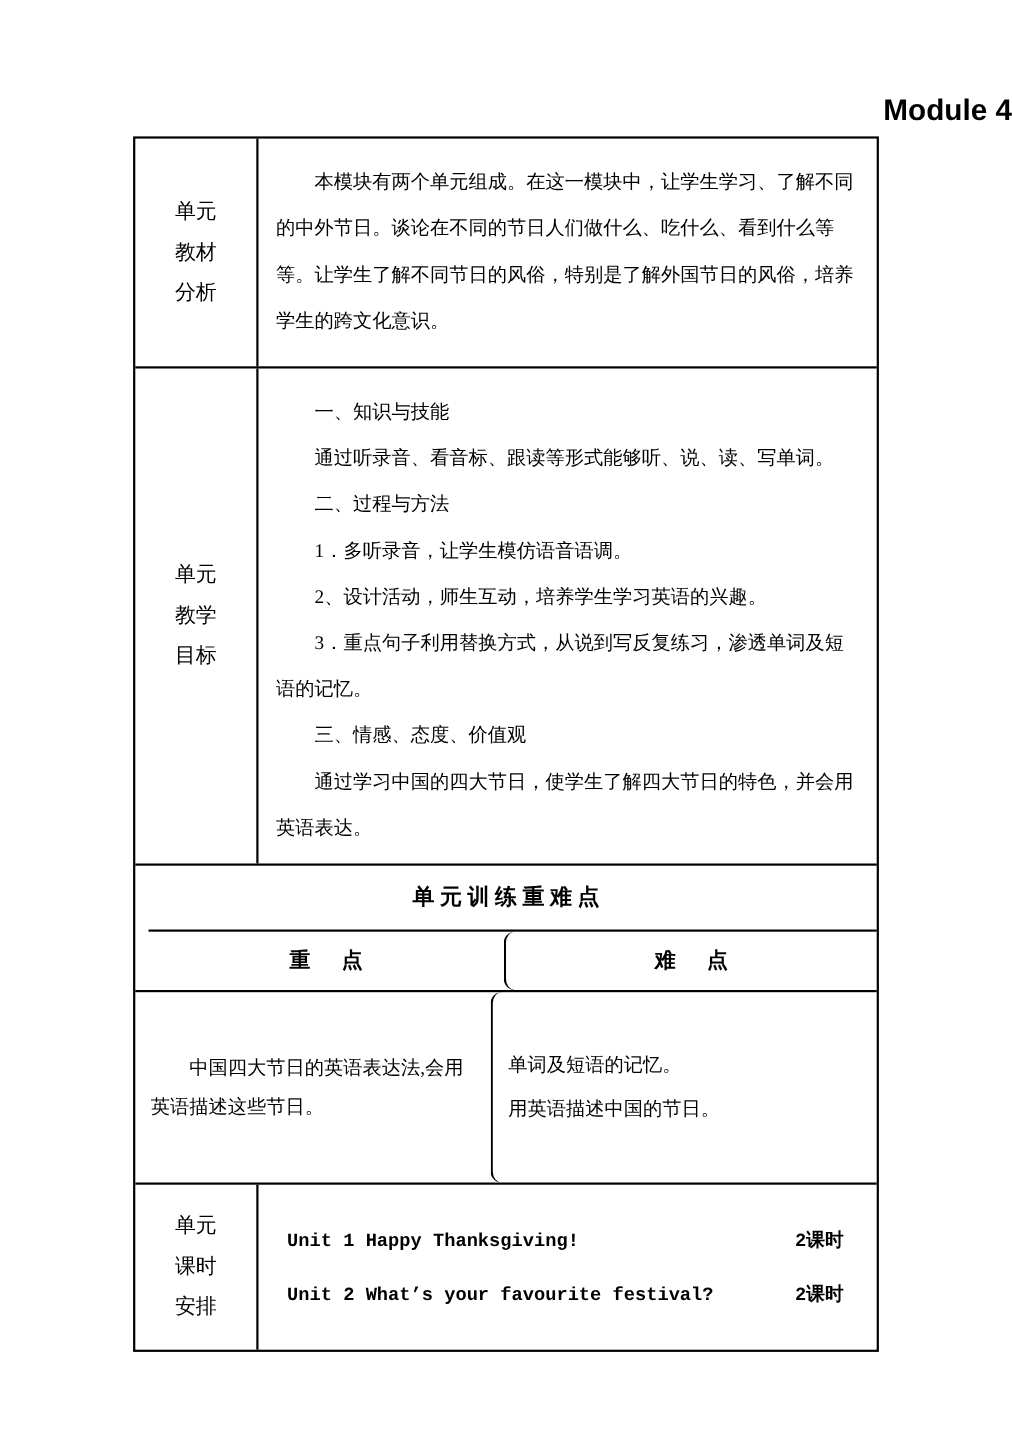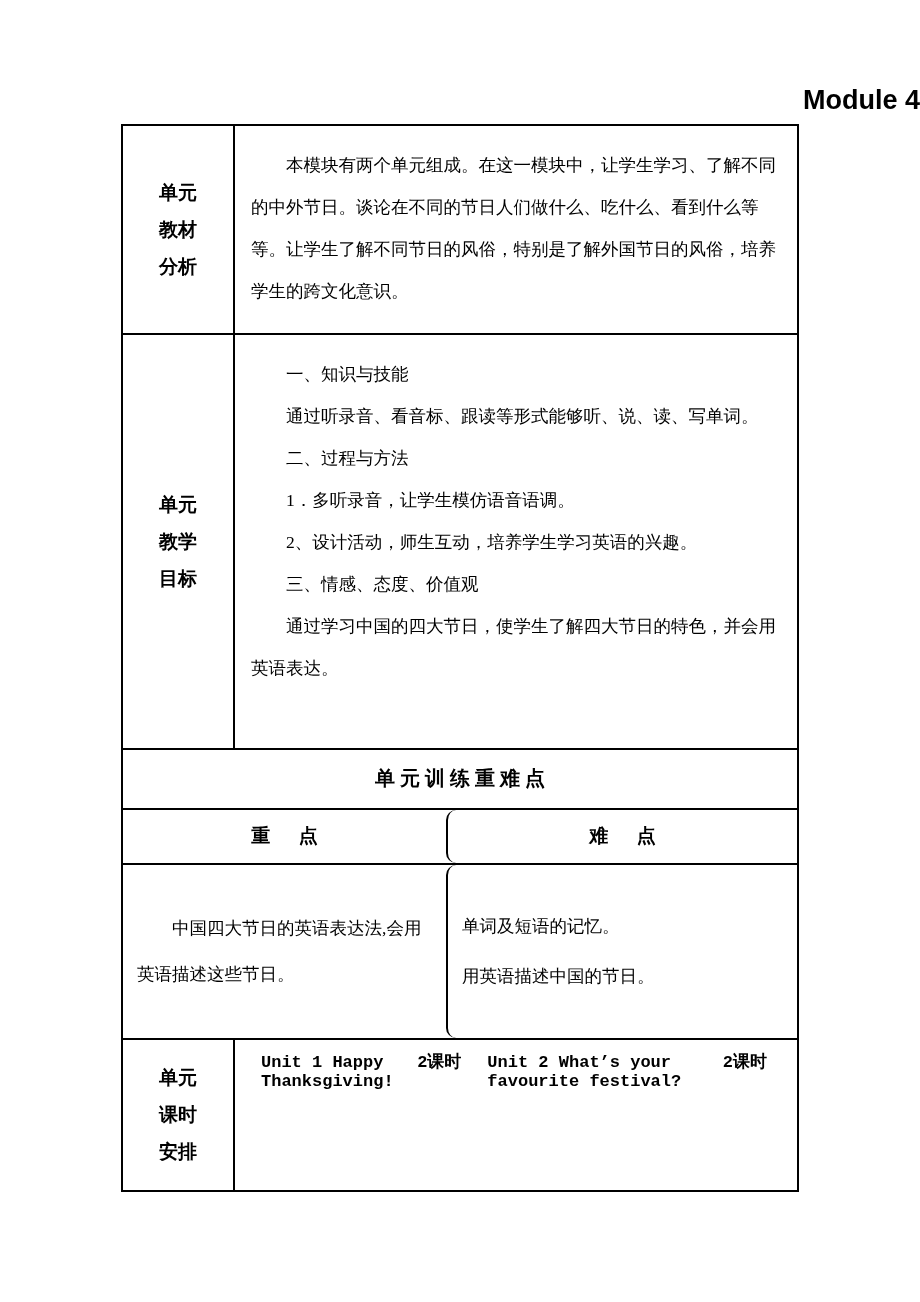--- a/index.html
+++ b/index.html
@@ -31,21 +31,21 @@
   .t-row { display: flex; }
   .t-row + .t-row { border-top: 2px solid #000; }
 
   .label-cell {
     flex: 0 0 110px;
     width: 110px;
     display: flex;
     flex-direction: column;
     justify-content: center;
     align-items: center;
-    font-weight: bold;
+    font-weight: normal;
     font-size: 19px;
     line-height: 37px;
   }
   .content-cell {
     flex: 1;
     border-left: 2px solid #000;
     padding: 18px 16px 12px 16px;
   }
   .row1 { min-height: 207px; }
   .row1 .content-cell { }
@@ -63,50 +63,51 @@
     align-items: center;
     justify-content: center;
     font-weight: bold;
     font-size: 20px;
     white-space: pre;
   }
 
   .split-row .cell-left { flex: 0 0 323px; width: 323px; }
   .split-row .cell-right { flex: 1; border-left: 2px solid #000; border-radius: 10px; }
 
-  .header-split { min-height: 55px; }
+  .header-split { min-height: 55px; margin-left: 12px; }
   .header-split .hcell {
     display: flex;
     align-items: center;
     justify-content: center;
     font-weight: bold;
     font-size: 19px;
     white-space: pre;
   }
 
   .content-split { min-height: 175px; }
   .content-split .ccell {
     display: flex;
     flex-direction: column;
     justify-content: center;
     padding: 12px 14px;
   }
   .content-split p {
     margin: 0;
     font-size: 17.5px;
-    line-height: 46px;
+    line-height: 36px;
   }
   .content-split .indent-first { text-indent: 2em; }
   .content-split .ccell p + p { margin-top: 4px; }
 
   .row6 { min-height: 152px; }
   .units-cell {
     flex: 1;
     border-left: 2px solid #000;
     display: flex;
+    flex-direction: column;
     justify-content: center;
     gap: 26px;
     padding: 10px 30px 10px 26px;
   }
   .unit-line {
     display: flex;
     justify-content: space-between;
     align-items: baseline;
     font-family: "Liberation Mono", monospace;
     font-size: 17px;
@@ -137,20 +138,21 @@
       <span>单元</span>
       <span>教学</span>
       <span>目标</span>
     </div>
     <div class="content-cell">
       <p>一、知识与技能</p>
       <p>通过听录音、看音标、跟读等形式能够听、说、读、写单词。</p>
       <p>二、过程与方法</p>
       <p>1．多听录音，让学生模仿语音语调。</p>
       <p>2、设计活动，师生互动，培养学生学习英语的兴趣。</p>
+      <p>3．重点句子利用替换方式，从说到写反复练习，渗透单词及短语的记忆。</p>
       <p>三、情感、态度、价值观</p>
       <p>通过学习中国的四大节日，使学生了解四大节日的特色，并会用英语表达。</p>
     </div>
   </div>
 
   <div class="t-row section-header-row">
     <span>单 元 训 练 重 难 点</span>
   </div>
 
   <div class="t-row split-row header-split">

